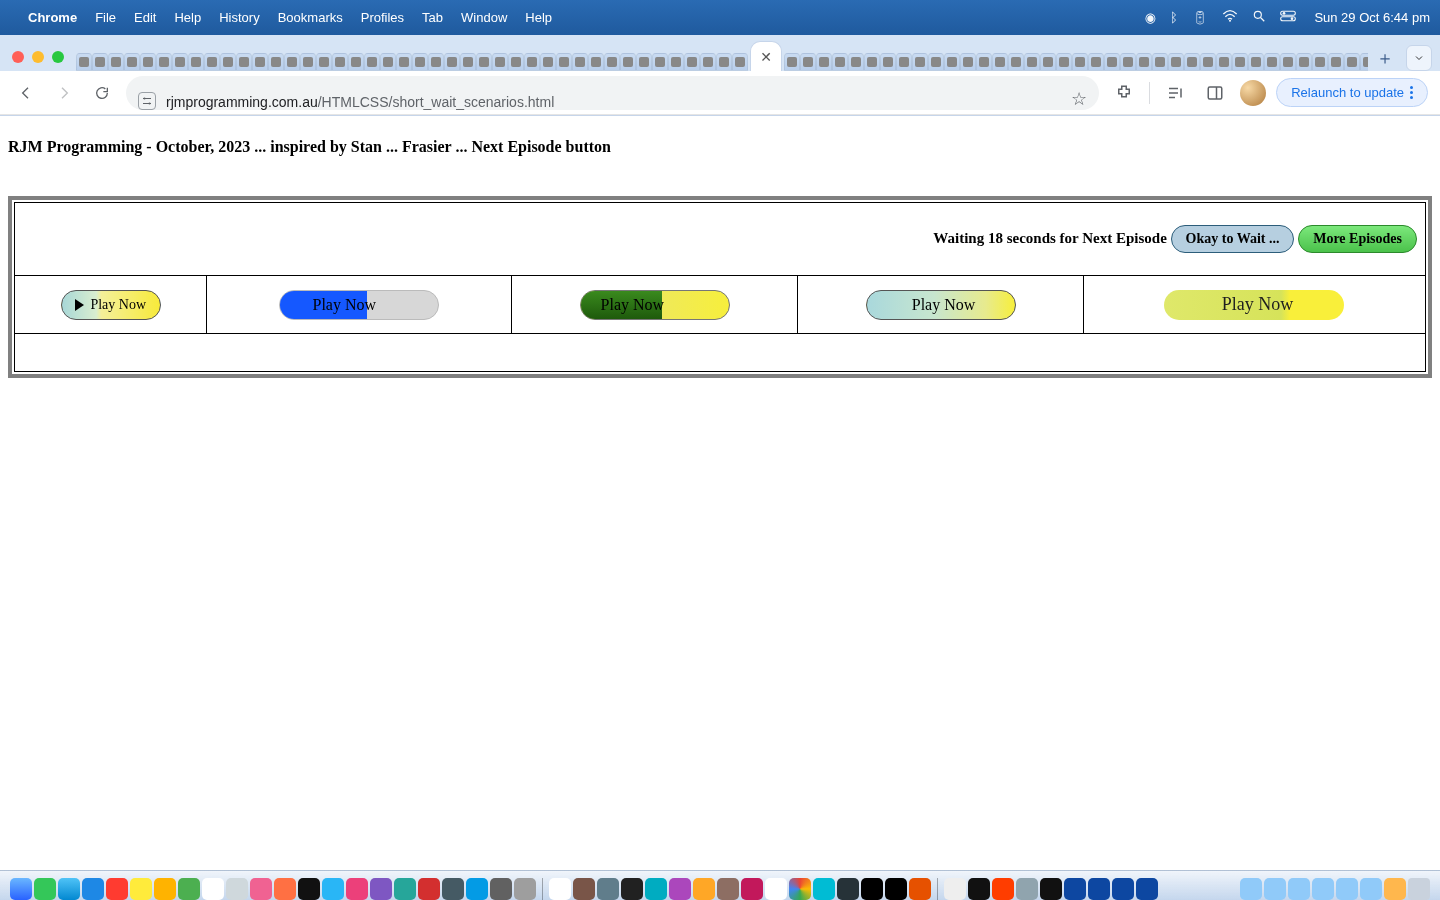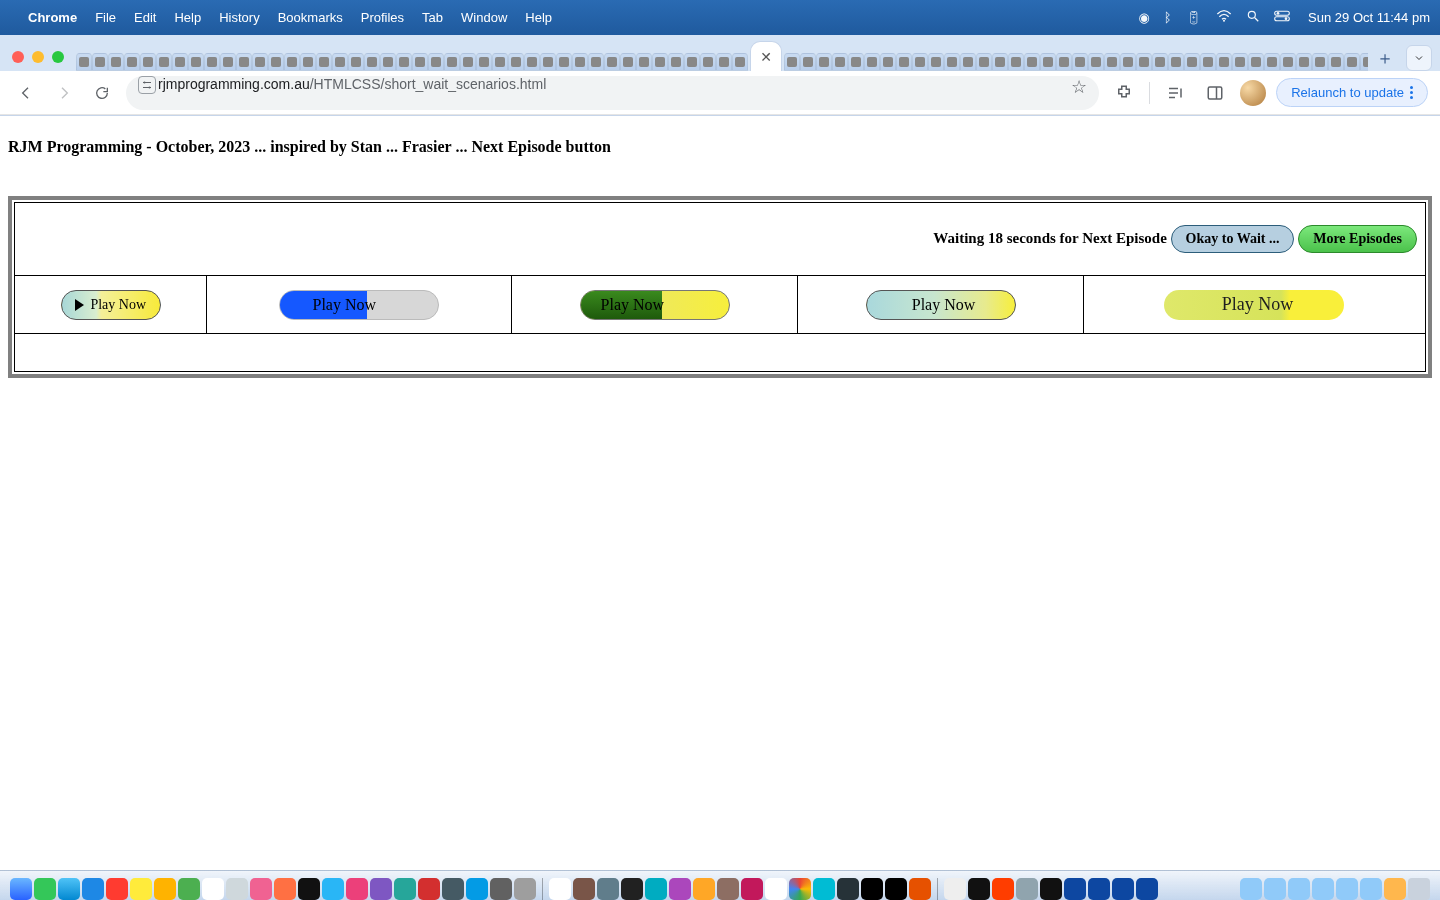--- a/index.html
+++ b/index.html
@@ -68,21 +68,21 @@
   
   .toolbar {
     height: 44px; background:#fff;
     display:flex; align-items:center; gap:10px; padding: 0 12px;
     border-bottom: 1px solid #e5e5e5;
   }
   .navbtn { width:28px;height:28px;display:flex;align-items:center;justify-content:center;color:#5f6368;border-radius:50%; }
   .navbtn svg { width:16px;height:16px;stroke:#5f6368;fill:none;stroke-width:2; }
   .urlbar {
     flex:1; height:34px; border-radius:18px; background:#f1f3f4;
-    display:flex; align-items:flex-start; padding: 0 12px; gap:2px; color:#202124; font-size:14px;
+    display:flex; align-items:flex-end; padding: 0 12px; gap:10px; color:#202124; font-size:14px;
   }
   .urlbar .slot { width:18px;height:18px;border:1px solid #9aa0a6;border-radius:4px;display:flex;align-items:center;justify-content:center;font-size:10px;color:#5f6368;}
   .urlbar .host { color:#202124; }
   .urlbar .path { color:#5f6368; }
   .tb-icon {width:30px;height:30px;display:flex;align-items:center;justify-content:center;color:#5f6368;}
   .tb-icon svg{width:18px;height:18px;stroke:#5f6368;fill:none;stroke-width:2;}
   .divider{width:1px;height:22px;background:#dadce0;}
   .avatar{width:26px;height:26px;border-radius:50%;background:radial-gradient(circle at 30% 30%, #f7d9a6,#b07a3a);}
   .relaunch {
     border:1px solid #bcd3f7; background:#e8f0fe; color:#1a73e8;
@@ -215,21 +215,21 @@
         </svg>
     </span>
     <span class="icon">
       <svg width="16" height="12" viewBox="0 0 24 16">
           <rect x="1" y="1" width="22" height="6" rx="3" stroke="#fff" fill="none" stroke-width="1.6"></rect>
           <rect x="1" y="9" width="22" height="6" rx="3" stroke="#fff" fill="none" stroke-width="1.6"></rect>
           <circle cx="6" cy="4" r="2" fill="#fff"></circle>
           <circle cx="18" cy="12" r="2" fill="#fff"></circle>
         </svg>
     </span>
-    <span class="clock">Sun 29 Oct  11:44 pm</span>
+    <span class="clock">Sun 29 Oct  6:44 pm</span>
   </div>
 </div>
 
 <div class="chrome">
   <div class="tabstrip">
     <div class="traffic">
       <div class="dot red"></div>
       <div class="dot yellow"></div>
       <div class="dot green"></div>
     </div>

